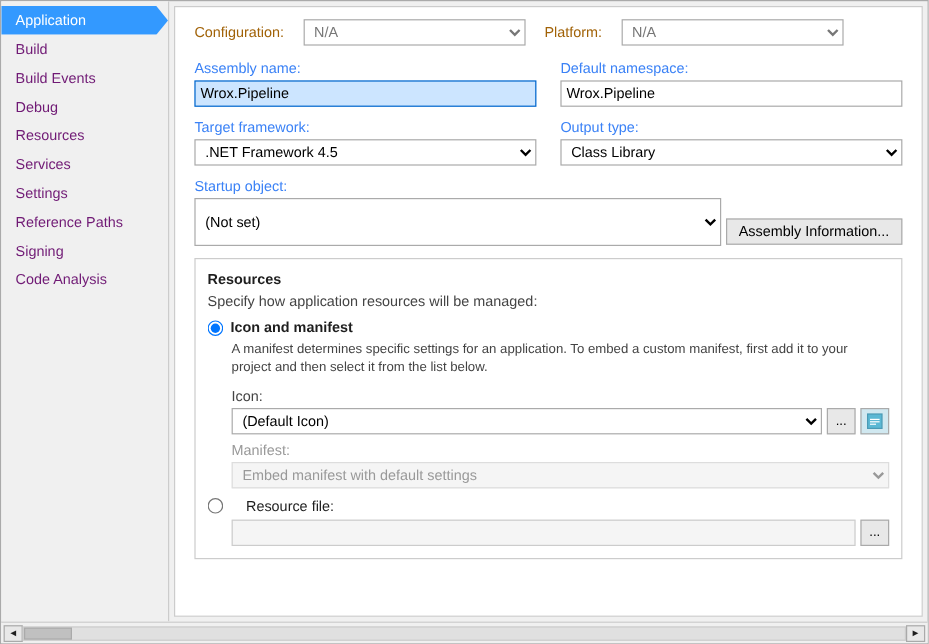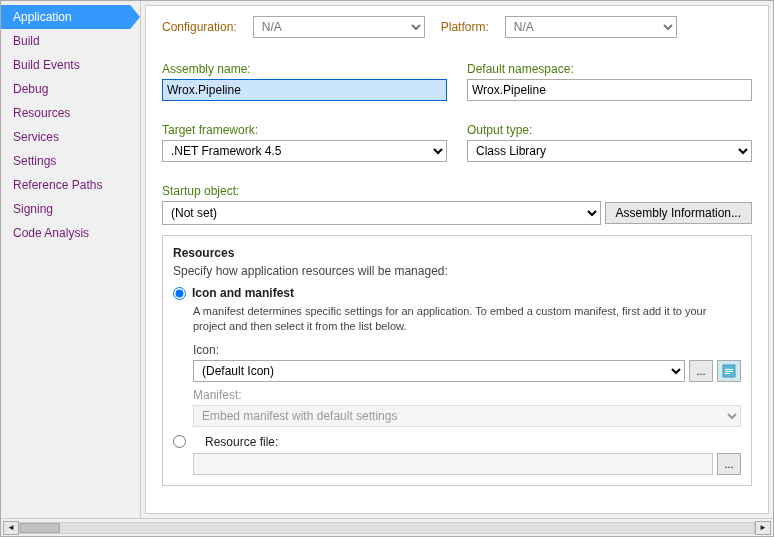--- a/index.html
+++ b/index.html
@@ -58,21 +58,21 @@
       display: flex;
       align-items: center;
       gap: 16px;
       margin-bottom: 12px;
     }
     .config-bar label {
       font-size: 12px;
       color: #a16207;
     }
     .config-bar select {
-      width: 172px;
+      width: 185px;
       height: 22px;
       font-size: 12px;
       border: 1px solid #aaa;
       background: white;
       color: #777;
       padding: 0 4px;
     }
     .form-row {
       display: flex;
       gap: 20px;
@@ -81,22 +81,21 @@
     .form-group {
       display: flex;
       flex-direction: column;
       gap: 3px;
     }
     .form-group.half {
       flex: 1;
     }
     .form-group label {
       font-size: 12px;
-      color: #4d7c0f;
-      margin-top: 12px;
+      color: #3b82f6;
     }
     .form-group input[type="text"] {
       height: 22px;
       border: 1px solid #aaa;
       padding: 0 4px;
       font-size: 12px;
       background: white;
     }
     .form-group input[type="text"].highlighted {
       border: 1px solid #0066cc;
@@ -349,21 +348,21 @@
           <label>Output type:</label>
           <select>
             <option>Class Library</option>
           </select>
         </div>
       </div>
 
       <div style="display:flex; gap:4px; margin-bottom:10px;">
         <div class="form-group" style="flex:1;">
           <label>Startup object:</label>
-          <select style="height:24px;font-size:12px;border:1px solid #aaa;background:white;padding:0 4px;">
+          <select style="height:40px;font-size:12px;border:1px solid #aaa;background:white;padding:0 4px;">
             <option>(Not set)</option>
           </select>
         </div>
         <div class="assembly-btn-area">
           <button class="assembly-btn">Assembly Information...</button>
         </div>
       </div>
 
       <div class="resources-section">
         <div class="resources-title">Resources</div>

